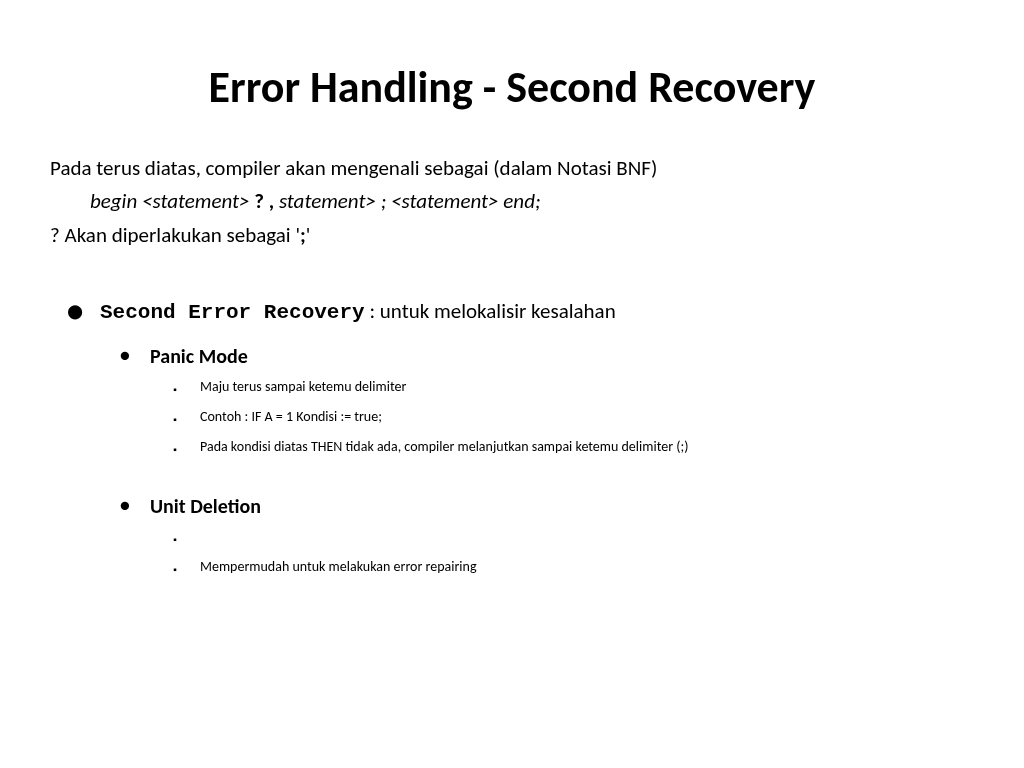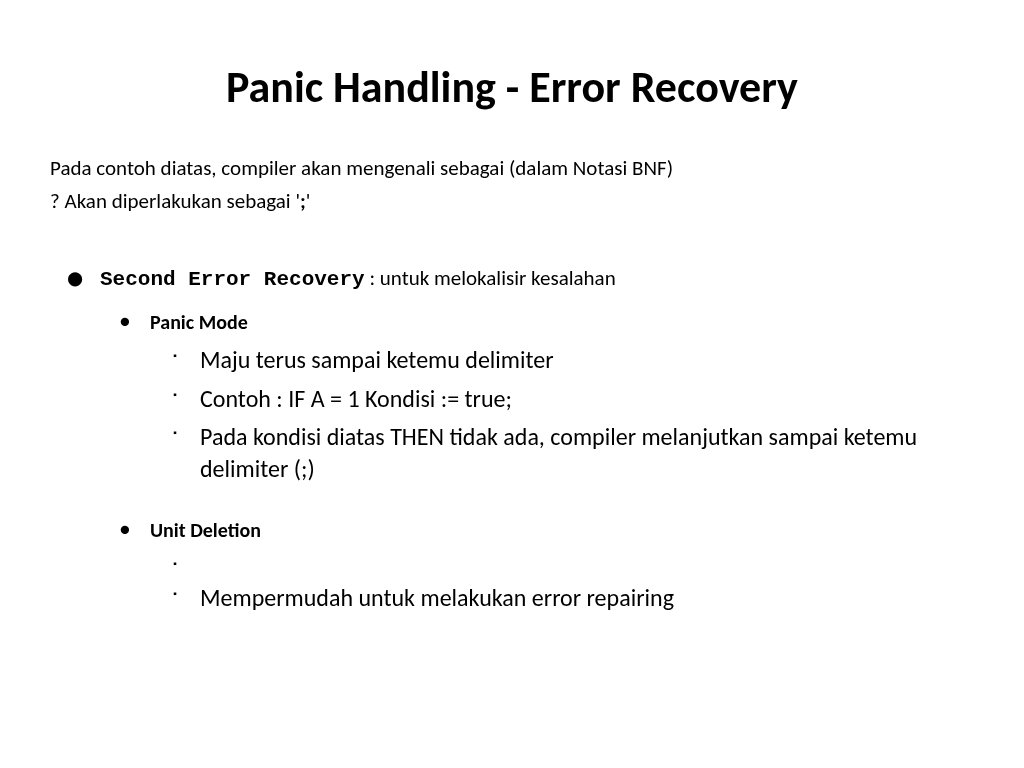--- a/index.html
+++ b/index.html
@@ -90,39 +90,42 @@
     }
     .subsub-bullet {
       width: 50px;
       flex-shrink: 0;
       text-align: center;
       font-size: 10px;
       line-height: 24px;
     }
     .subsub-content {
       flex: 1;
-      font-size: 24px;
+      font-size: 14px;
       line-height: 1.35;
     }
     .subsub-content .bold {
       font-weight: normal;
     }
     .spacer {
       height: 24px;
     }
   </style>
 </head>
 <body>
 
-<h1 class="title">Panic Handling - Error Recovery</h1>
+<h1 class="title">Error Handling - Second Recovery</h1>
 
 <div class="body-text">
 
-  <div class="intro-line">Pada contoh diatas, compiler akan mengenali sebagai (dalam Notasi BNF)</div>
+  <div class="intro-line">Pada terus diatas, compiler akan mengenali sebagai (dalam Notasi BNF)</div>
 
+  <div class="bnf-line">
+    <span>begin  &lt;statement&gt;  </span><span class="bold">?  ,</span><span>  statement&gt;  ;  &lt;statement&gt; end;</span>
+  </div>
 
   <div class="question-line">
     <span>? Akan diperlakukan sebagai '</span><span class="bold">;</span><span>'</span>
   </div>
 
   <div class="outer-item">
     <div class="outer-bullet">⬤</div>
     <div class="outer-content">
       <span class="bold">Second Error Recovery</span><span> : untuk melokalisir kesalahan</span>
     </div>

